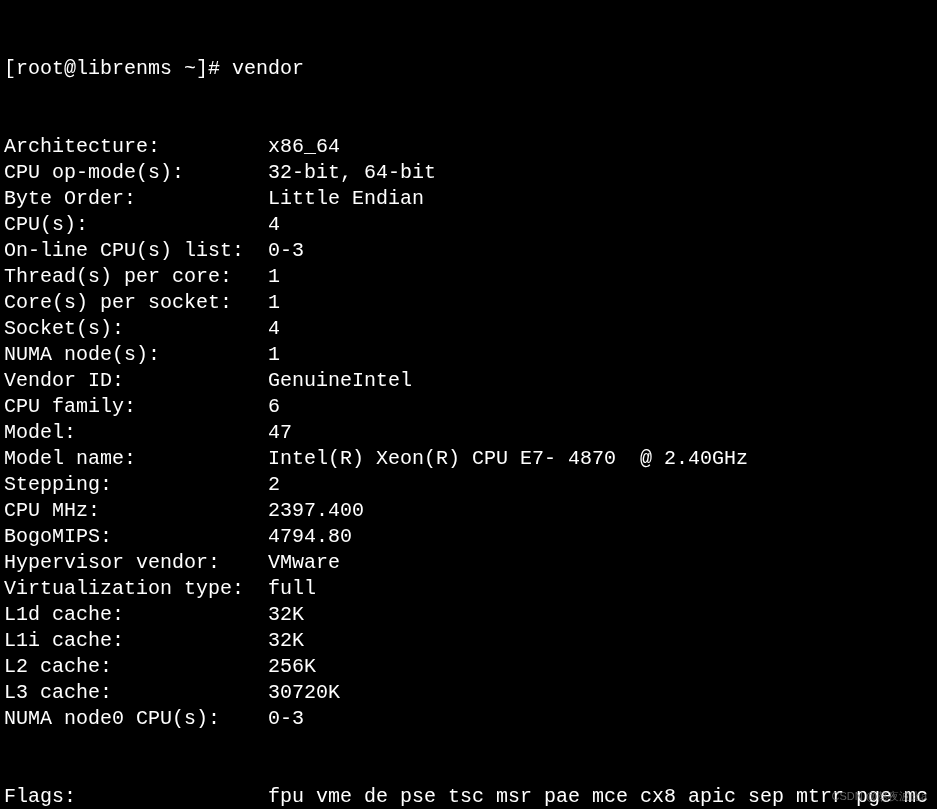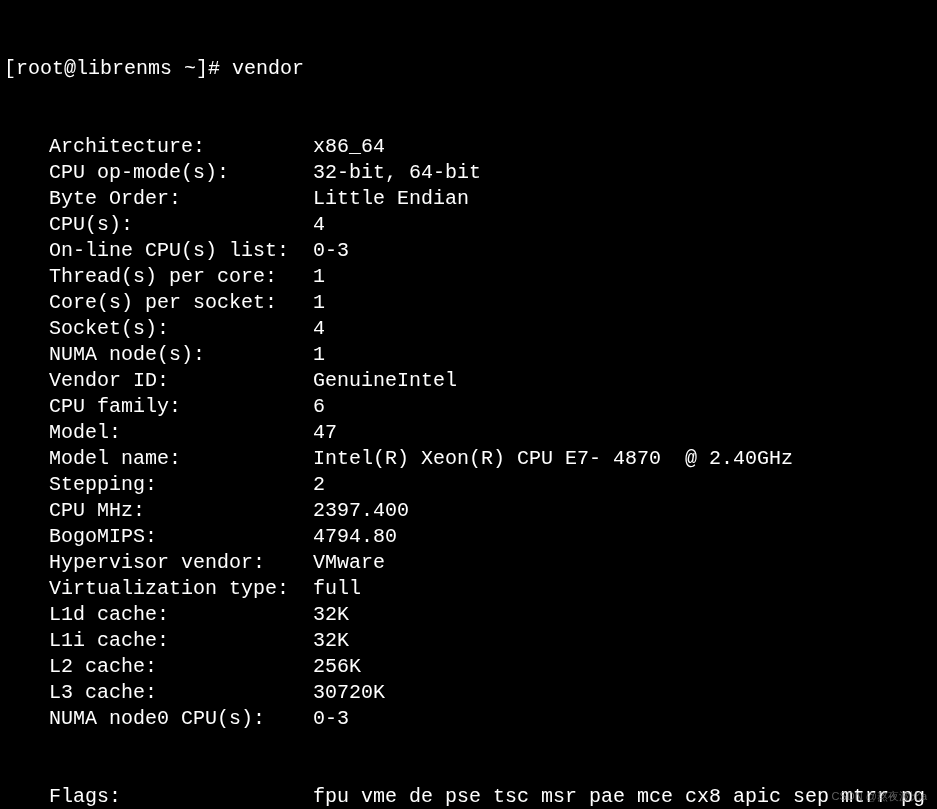--- a/index.html
+++ b/index.html
@@ -19,21 +19,20 @@
   .terminal {
     white-space: pre-wrap;
     word-break: break-all;
   }
   .row {
     display: flex;
   }
   .label {
     width: 264px;
     flex-shrink: 0;
-    margin-left: 45px;
   }
   .value {
     flex: 1;
   }
   .prompt-line {
     display: flex;
     align-items: center;
   }
   .watermark {
     position: absolute;

